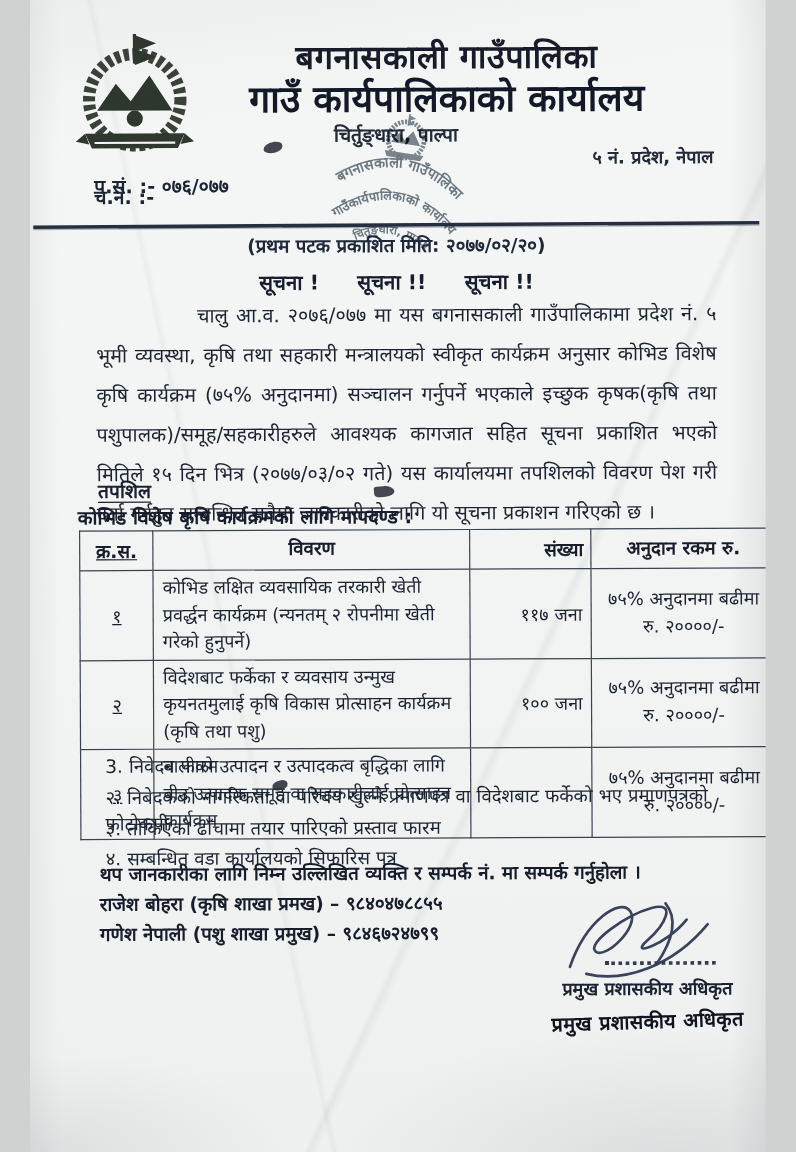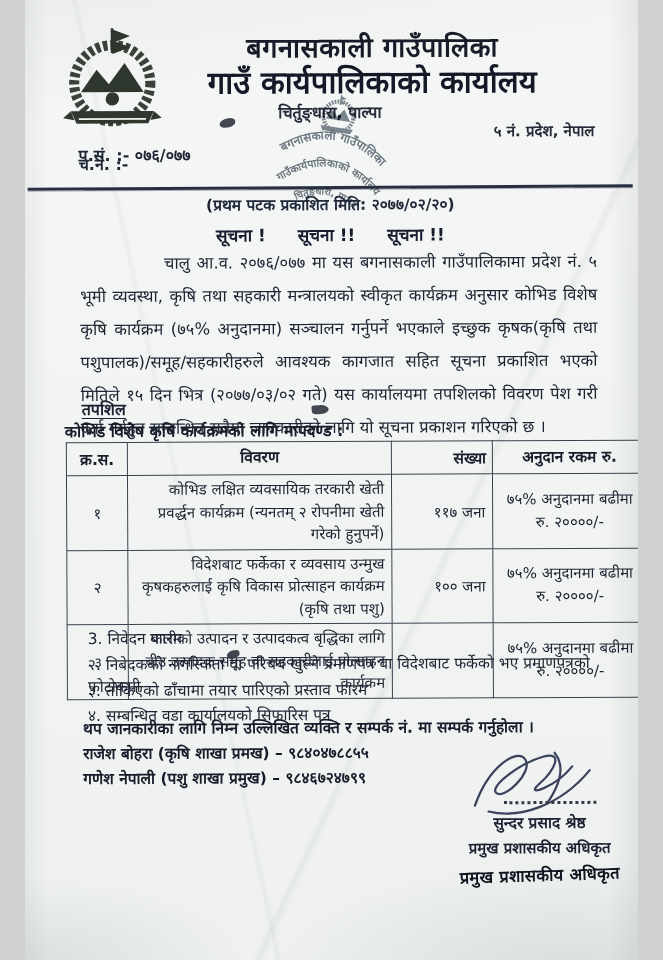--- a/index.html
+++ b/index.html
@@ -30,22 +30,22 @@
   .published{left:0;right:0;top:193px;font-size:15.5px;font-weight:600;color:#20283a;}
   .notice{left:0;right:0;top:223px;font-size:17px;font-weight:700;color:#171d2c;}
   .notice span{margin:0 13px;}
   .bodypara{left:56px;right:40px;top:246px;font-size:16.5px;line-height:33px;text-align:justify;text-indent:84px;color:#1c2331;font-weight:500;}
   .tapasil{left:57px;top:397px;font-size:16px;font-weight:700;text-decoration:underline;text-underline-offset:3px;color:#1a2130;}
   .tbltitle{left:40px;top:419px;font-size:16px;font-weight:700;color:#171d2b;}
 
   table.criteria{position:absolute;left:41px;top:441px;width:581px;border-collapse:collapse;font-size:15px;color:#1c2330;}
   table.criteria th,table.criteria td{border:1.5px solid #3c4350;padding:3px 7px;vertical-align:middle;}
   table.criteria th{font-weight:700;font-size:15.5px;padding:4px 6px;color:#171d2b;}
-  td.sn,th.sn{width:48px;text-align:center;}
-  td.desc,th.desc{width:268px;text-align:right;line-height:1.5;}
+  td.sn,th.sn{width:48px;text-align:center;text-decoration:underline;}
+  td.desc,th.desc{width:268px;text-align:left;line-height:1.5;}
   th.desc{text-align:center;}
   td.qty,th.qty{width:92px;text-align:right;}
   td.grant,th.grant{width:148px;text-align:center;line-height:1.55;}
 
   .docs-title{left:57px;top:600px;font-size:16px;font-weight:700;color:#181e2c;}
   .doc-item{left:62px;font-size:15.5px;font-weight:500;color:#1c2331;}
   .contact-intro{left:57px;top:716px;font-size:15.5px;font-weight:700;color:#171d2b;}
   .contact-line{left:57px;font-size:15.5px;font-weight:700;color:#171d2b;}
 
   .sigblock{left:400px;top:810px;width:226px;text-align:center;}
@@ -141,21 +141,21 @@
       </thead>
       <tbody>
         <tr>
           <td class="sn">१</td>
           <td class="desc">कोभिड लक्षित व्यवसायिक तरकारी खेती प्रवर्द्धन कार्यक्रम (न्यनतम् २ रोपनीमा खेती गरेको हुनुपर्ने)</td>
           <td class="qty">११७ जना</td>
           <td class="grant">७५% अनुदानमा बढीमा रु. २००००/-</td>
         </tr>
         <tr>
           <td class="sn">२</td>
-          <td class="desc">विदेशबाट फर्केका र व्यवसाय उन्मुख कृषकहरुलाई कृषि विकास प्रोत्साहन कार्यक्रम (कृषि तथा पशु)</td>
+          <td class="desc">विदेशबाट फर्केका र व्यवसाय उन्मुख कृयनतमुलाई कृषि विकास प्रोत्साहन कार्यक्रम (कृषि तथा पशु)</td>
           <td class="qty">१०० जना</td>
           <td class="grant">७५% अनुदानमा बढीमा रु. २००००/-</td>
         </tr>
         <tr>
           <td class="sn">३</td>
           <td class="desc">बालीको उत्पादन र उत्पादकत्व बृद्धिका लागि बीउ उत्पादक समूह वा सहकारीलाई प्रोत्साहन कार्यक्रम</td>
           <td class="qty"></td>
           <td class="grant">७५% अनुदानमा बढीमा रु. २००००/-</td>
         </tr>
       </tbody>
@@ -172,21 +172,20 @@
 
     <svg class="abs" style="left:432px;top:744px;width:148px;height:76px" viewBox="0 0 150 78" aria-hidden="true">
       <g fill="none" stroke="#2b3450" stroke-width="2.3" stroke-linecap="round" opacity=".92">
         <path d="M16,64 C 30,24 60,4 68,17 C 76,30 46,58 38,51 C 30,44 64,20 86,14 C 108,8 98,28 82,42 C 66,56 98,46 116,24"></path>
         <path d="M30,70 C 62,78 104,64 134,28"></path>
         <path d="M98,10 C 106,20 108,36 90,62"></path>
       </g>
     </svg>
     <div class="dotline"></div>
     <div class="abs sigblock">
-      <div class="signame">सुन्दर प्रसाद श्रेष्ठ</div>
       <div class="sigtitle">प्रमुख प्रशासकीय अधिकृत</div>
       <div class="sigstamp">प्रमुख प्रशासकीय अधिकृत</div>
     </div>
 
     <div class="abs smudge s1"></div>
     <div class="abs smudge s2"></div>
     <div class="abs smudge s3"></div>
 
   </div>
 </div>

